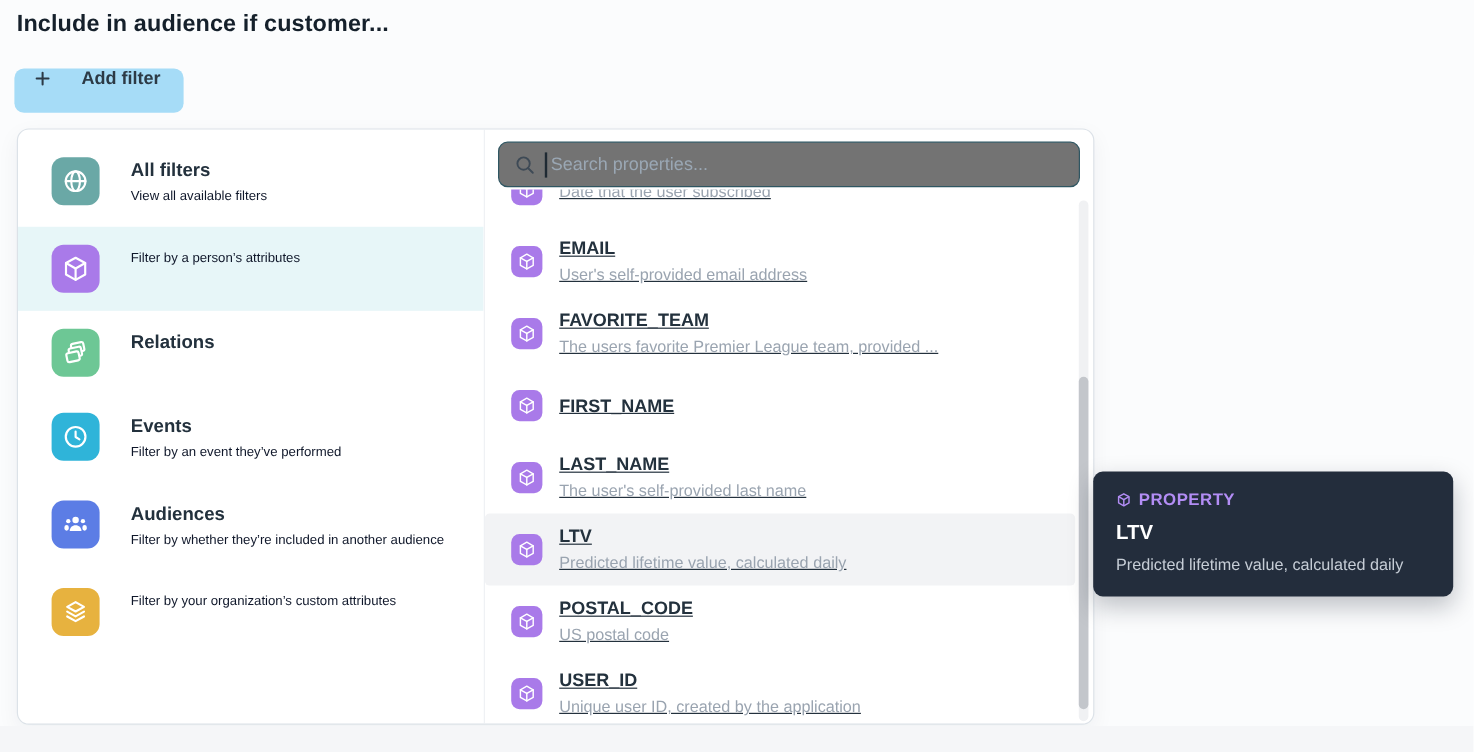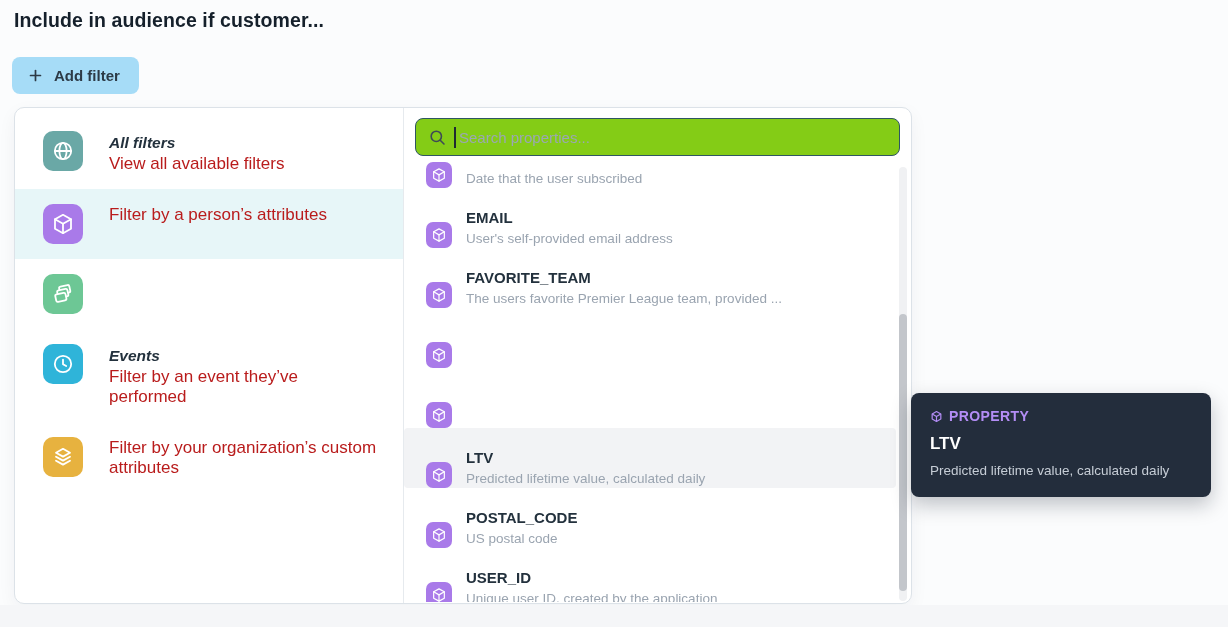--- a/index.html
+++ b/index.html
@@ -7,21 +7,21 @@
   body {
     font-family:"Liberation Sans","DejaVu Sans",sans-serif;
     background:#fbfcfd; position:relative; color:#23313d;
   }
   .page-title{
     position:absolute; left:14px; top:9px;
     font-size:19.5px; font-weight:600; color:#15202b; letter-spacing:.1px;
   }
   .add-filter-btn{
     position:absolute; left:12px; top:57px; height:37px;
-    display:flex; align-items:center; gap:10px; padding:0 19px 0 15px;
+    display:flex; gap:24px; padding:0 19px 0 15px;
     background:#a6dcf7; border:none; border-radius:8px; cursor:pointer;
     font-family:inherit; font-size:15px; font-weight:600; color:#2c3a46;
   }
   .add-filter-btn svg{ display:block; }
 
   .panel{
     position:absolute; left:14px; top:107px; width:898px; height:497px;
     background:#ffffff; border:1px solid #dce2e8; border-radius:10px;
     box-shadow:0 6px 18px rgba(20,40,60,.05);
     display:flex;
@@ -29,42 +29,42 @@
   
   .cat-col{ width:388px; padding-top:8px; border-radius:10px 0 0 10px; overflow:hidden; }
   .cat-row{ display:flex; gap:26px; padding:15px 20px 15px 28px; cursor:pointer; }
   .cat-row.selected{ background:#e7f6f8; }
   .cat-icon{
     width:40px; height:40px; border-radius:10px; flex-shrink:0;
     display:flex; align-items:center; justify-content:center;
   }
   .cat-icon svg{ display:block; }
   .cat-text{ display:flex; flex-direction:column; gap:1px; width:268px; padding-top:1px; }
-  .cat-title{ font-size:15.5px; font-weight:600; color:#23313d; line-height:21px;font-style:italic; }
-  .cat-desc{ font-size:17px; color:#b91c1c; line-height:20px; }
+  .cat-title{ font-size:15.5px; font-weight:600; color:#23313d; line-height:21px; }
+  .cat-desc{ font-size:11px; color:#0f172a; line-height:20px; }
 
   
   .prop-col{ flex:1; border-left:1px solid #e6eaee; position:relative; border-radius:0 10px 10px 0; }
   .search-box{
     position:absolute; top:10px; left:11px; right:11px; height:38px;
-    border:1.5px solid #2f5662; border-radius:8px; background:#84cc16;
+    border:1.5px solid #2f5662; border-radius:8px; background:#737373;
     display:flex; align-items:center; padding-left:12px; z-index:3;
   }
   .search-box svg{ flex-shrink:0; display:block; }
   .search-caret{ position:absolute; left:38px; top:8px; width:1.5px; height:21px; background:#1f2a33; }
   .search-box input{
     border:none; outline:none; flex:1; height:100%; background:transparent;
     font-family:inherit; font-size:15px; color:#202b36; padding-left:12px;
   }
   .search-box input::placeholder{ color:#9aa7b4; opacity:1; }
 
   .prop-list{ position:absolute; top:50px; left:0; right:0; bottom:1px; overflow:hidden; }
   .prop-row{
-    height:60px; display:flex; align-items:flex-end; gap:14px;
-    padding-left:22px; cursor:pointer; margin-right:15px; border-radius:4px;
+    height:60px; display:flex; align-items:center; gap:14px;
+    padding-left:22px; cursor:pointer; margin-right:15px; border-radius:4px;text-decoration:underline;
   }
   .prop-row.partial{ margin-top:-30px; }
   .prop-row.hovered{ background:#f2f3f5; }
   .prop-icon{
     width:26px; height:26px; border-radius:7px; flex-shrink:0;
     background:#a97ae9; display:flex; align-items:center; justify-content:center;
   }
   .prop-icon svg{ display:block; }
   .prop-text{ display:flex; flex-direction:column; gap:3px; white-space:nowrap; }
   .prop-name{ font-size:15px; font-weight:600; color:#23313d; line-height:19px; }
@@ -139,32 +139,51 @@
         <span class="cat-icon" style="background: rgb(109, 199, 149);">
           <svg width="24" height="24" viewBox="0 0 24 24" fill="none" stroke="#ffffff" stroke-width="1.8" stroke-linecap="round" stroke-linejoin="round">
             <g transform="rotate(-12 12 12)">
               <rect x="9.4" y="4.2" width="10.4" height="7.6" rx="1.6"></rect>
               <rect x="6.7" y="7.6" width="10.4" height="7.6" rx="1.6" fill="#6dc795"></rect>
               <rect x="4" y="11" width="10.4" height="7.6" rx="1.6" fill="#6dc795"></rect>
             </g>
           </svg>
         </span>
         <span class="cat-text">
+          <span class="cat-title">Relations</span>
         </span>
       </div>
       <div class="cat-row">
         <span class="cat-icon" style="background: rgb(47, 180, 217);">
           <svg width="24" height="24" viewBox="0 0 24 24" fill="none" stroke="#ffffff" stroke-width="1.8" stroke-linecap="round" stroke-linejoin="round">
             <circle cx="12" cy="12" r="8.2"></circle>
             <path d="M12 7.6 V12.2 L15.2 14.1"></path>
           </svg>
         </span>
         <span class="cat-text">
           <span class="cat-title">Events</span>
           <span class="cat-desc">Filter by an event they’ve performed</span>
+        </span>
+      </div>
+      <div class="cat-row">
+        <span class="cat-icon" style="background: rgb(92, 125, 229);">
+          <svg width="24" height="24" viewBox="0 0 24 24" fill="none" stroke="#ffffff" stroke-width="1.8" stroke-linecap="round" stroke-linejoin="round">
+            <g fill="#ffffff" stroke="none">
+              <rect x="2.7" y="12.4" width="3.6" height="4.8" rx="1.8"></rect>
+              <rect x="17.7" y="12.4" width="3.6" height="4.8" rx="1.8"></rect>
+              <circle cx="5.9" cy="9.3" r="1.8"></circle>
+              <circle cx="18.1" cy="9.3" r="1.8"></circle>
+              <circle cx="12" cy="8.4" r="2.7"></circle>
+              <path d="M7.1 17.6 c0-3 2.1-4.9 4.9-4.9 s4.9 1.9 4.9 4.9 Z"></path>
+            </g>
+          </svg>
+        </span>
+        <span class="cat-text">
+          <span class="cat-title">Audiences</span>
+          <span class="cat-desc">Filter by whether they’re included in another audience</span>
         </span>
       </div>
       <div class="cat-row">
         <span class="cat-icon" style="background: rgb(231, 178, 63);">
           <svg width="24" height="24" viewBox="0 0 24 24" fill="none" stroke="#ffffff" stroke-width="1.8" stroke-linecap="round" stroke-linejoin="round">
             <path d="M12 3.8 L19 7.7 L12 11.6 L5 7.7 Z"></path>
             <path d="M5 11.7 L12 15.6 L19 11.7"></path>
             <path d="M5 15.7 L12 19.6 L19 15.7"></path>
           </svg>
         </span>
@@ -228,29 +247,34 @@
         </div>
         <div class="prop-row">
           <span class="prop-icon" style="background: rgb(169, 122, 233);">
             <svg width="16" height="16" viewBox="0 0 24 24" fill="none" stroke="#ffffff" stroke-width="1.8" stroke-linecap="round" stroke-linejoin="round">
               <path d="M12 2.8 L20 7.2 V16.8 L12 21.2 L4 16.8 V7.2 Z"></path>
               <path d="M4 7.2 L12 11.8 L20 7.2"></path>
               <line x1="12" y1="11.8" x2="12" y2="21.2"></line>
             </svg>
           </span>
           <span class="prop-text">
-          </span>
-        </div>
-        <div class="prop-row">
-          <span class="prop-icon" style="background: rgb(169, 122, 233);">
-            <svg width="16" height="16" viewBox="0 0 24 24" fill="none" stroke="#ffffff" stroke-width="1.8" stroke-linecap="round" stroke-linejoin="round">
-              <path d="M12 2.8 L20 7.2 V16.8 L12 21.2 L4 16.8 V7.2 Z"></path>
-              <path d="M4 7.2 L12 11.8 L20 7.2"></path>
-              <line x1="12" y1="11.8" x2="12" y2="21.2"></line>
-            </svg>
+            <span class="prop-name">FIRST_NAME</span>
+          </span>
+        </div>
+        <div class="prop-row">
+          <span class="prop-icon" style="background: rgb(169, 122, 233);">
+            <svg width="16" height="16" viewBox="0 0 24 24" fill="none" stroke="#ffffff" stroke-width="1.8" stroke-linecap="round" stroke-linejoin="round">
+              <path d="M12 2.8 L20 7.2 V16.8 L12 21.2 L4 16.8 V7.2 Z"></path>
+              <path d="M4 7.2 L12 11.8 L20 7.2"></path>
+              <line x1="12" y1="11.8" x2="12" y2="21.2"></line>
+            </svg>
+          </span>
+          <span class="prop-text">
+            <span class="prop-name">LAST_NAME</span>
+            <span class="prop-desc">The user's self-provided last name</span>
           </span>
         </div>
         <div class="prop-row hovered">
           <span class="prop-icon" style="background: rgb(169, 122, 233);">
             <svg width="16" height="16" viewBox="0 0 24 24" fill="none" stroke="#ffffff" stroke-width="1.8" stroke-linecap="round" stroke-linejoin="round">
               <path d="M12 2.8 L20 7.2 V16.8 L12 21.2 L4 16.8 V7.2 Z"></path>
               <path d="M4 7.2 L12 11.8 L20 7.2"></path>
               <line x1="12" y1="11.8" x2="12" y2="21.2"></line>
             </svg>
           </span>

